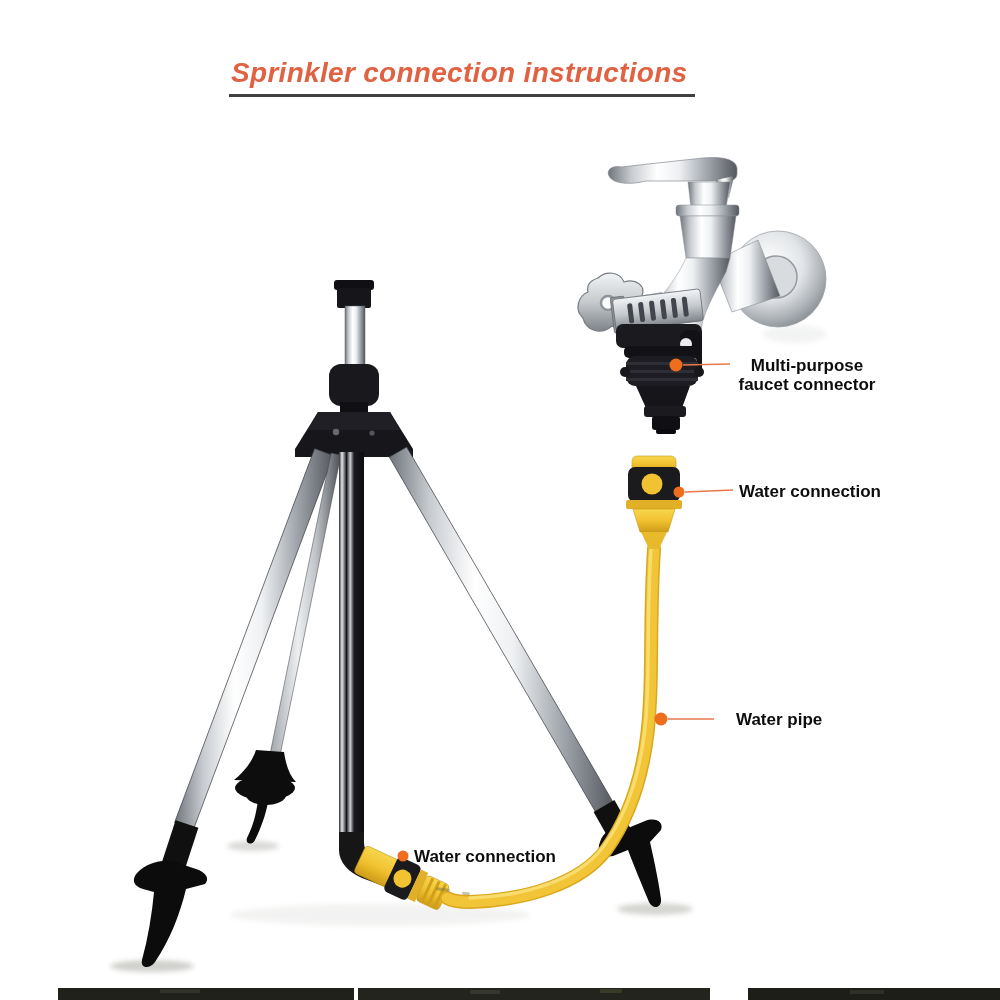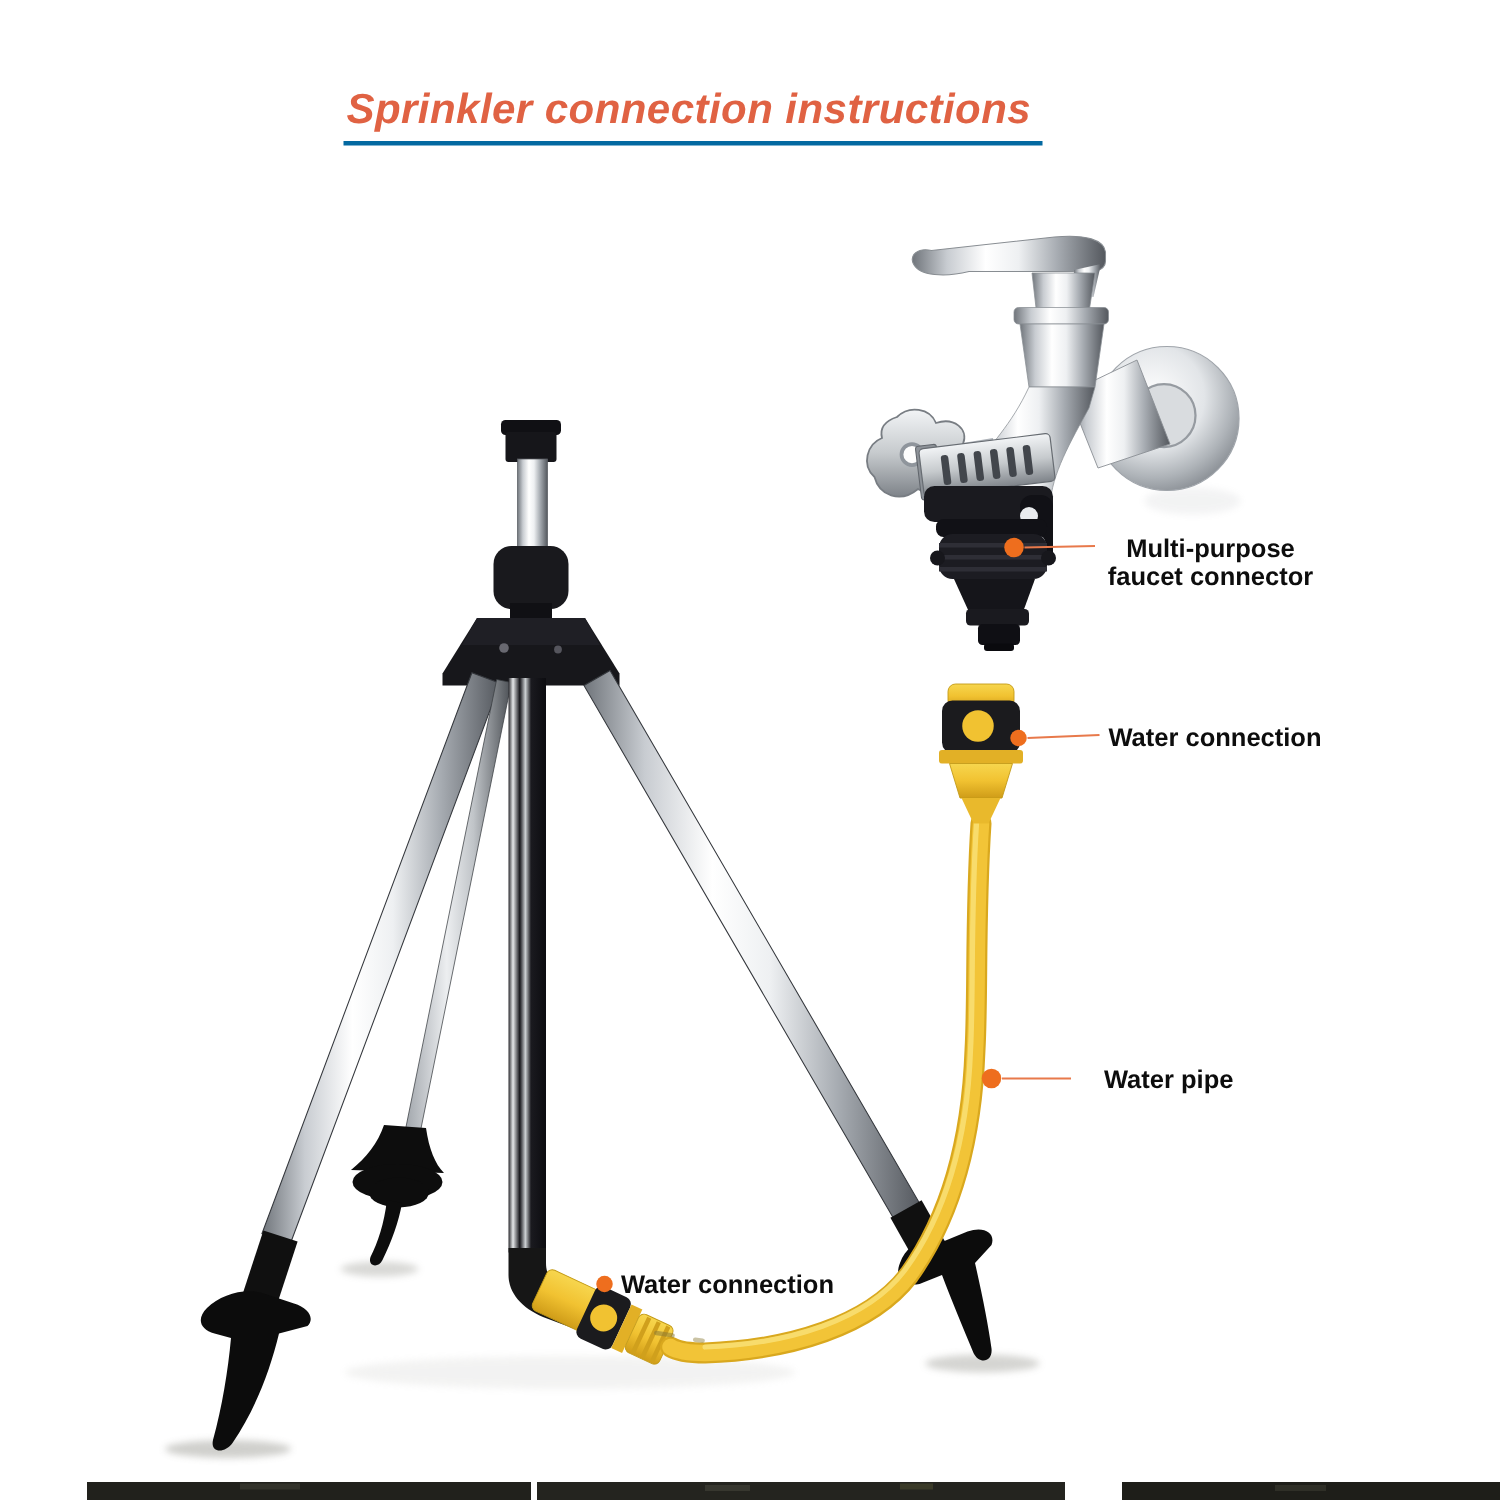--- a/index.html
+++ b/index.html
@@ -1,20 +1,20 @@
 <!DOCTYPE html>
 <html><head>
 <meta charset="utf-8">
 <style>
   html,body{margin:0;padding:0;background:#fff;}
   .stage{position:relative;width:1000px;height:1000px;background:#ffffff;overflow:hidden;
          font-family:"Liberation Sans",sans-serif;}
   .title{position:absolute;left:229px;top:57px;font-style:italic;font-weight:bold;
          font-size:28px;letter-spacing:.3px;color:#e06243;
-         border-bottom:3px solid #0369a1;padding:0 8px 5px 2px;white-space:nowrap;}
+         border-bottom:3px solid #404040;padding:0 8px 5px 2px;white-space:nowrap;}
   svg{position:absolute;left:0;top:0;}
   svg text{font-family:"Liberation Sans",sans-serif;font-weight:600;fill:#0d0d0d;}
 </style>
 </head>
 <body>
 
 <div class="stage">
 
   <div class="title">Sprinkler connection instructions</div>
 

